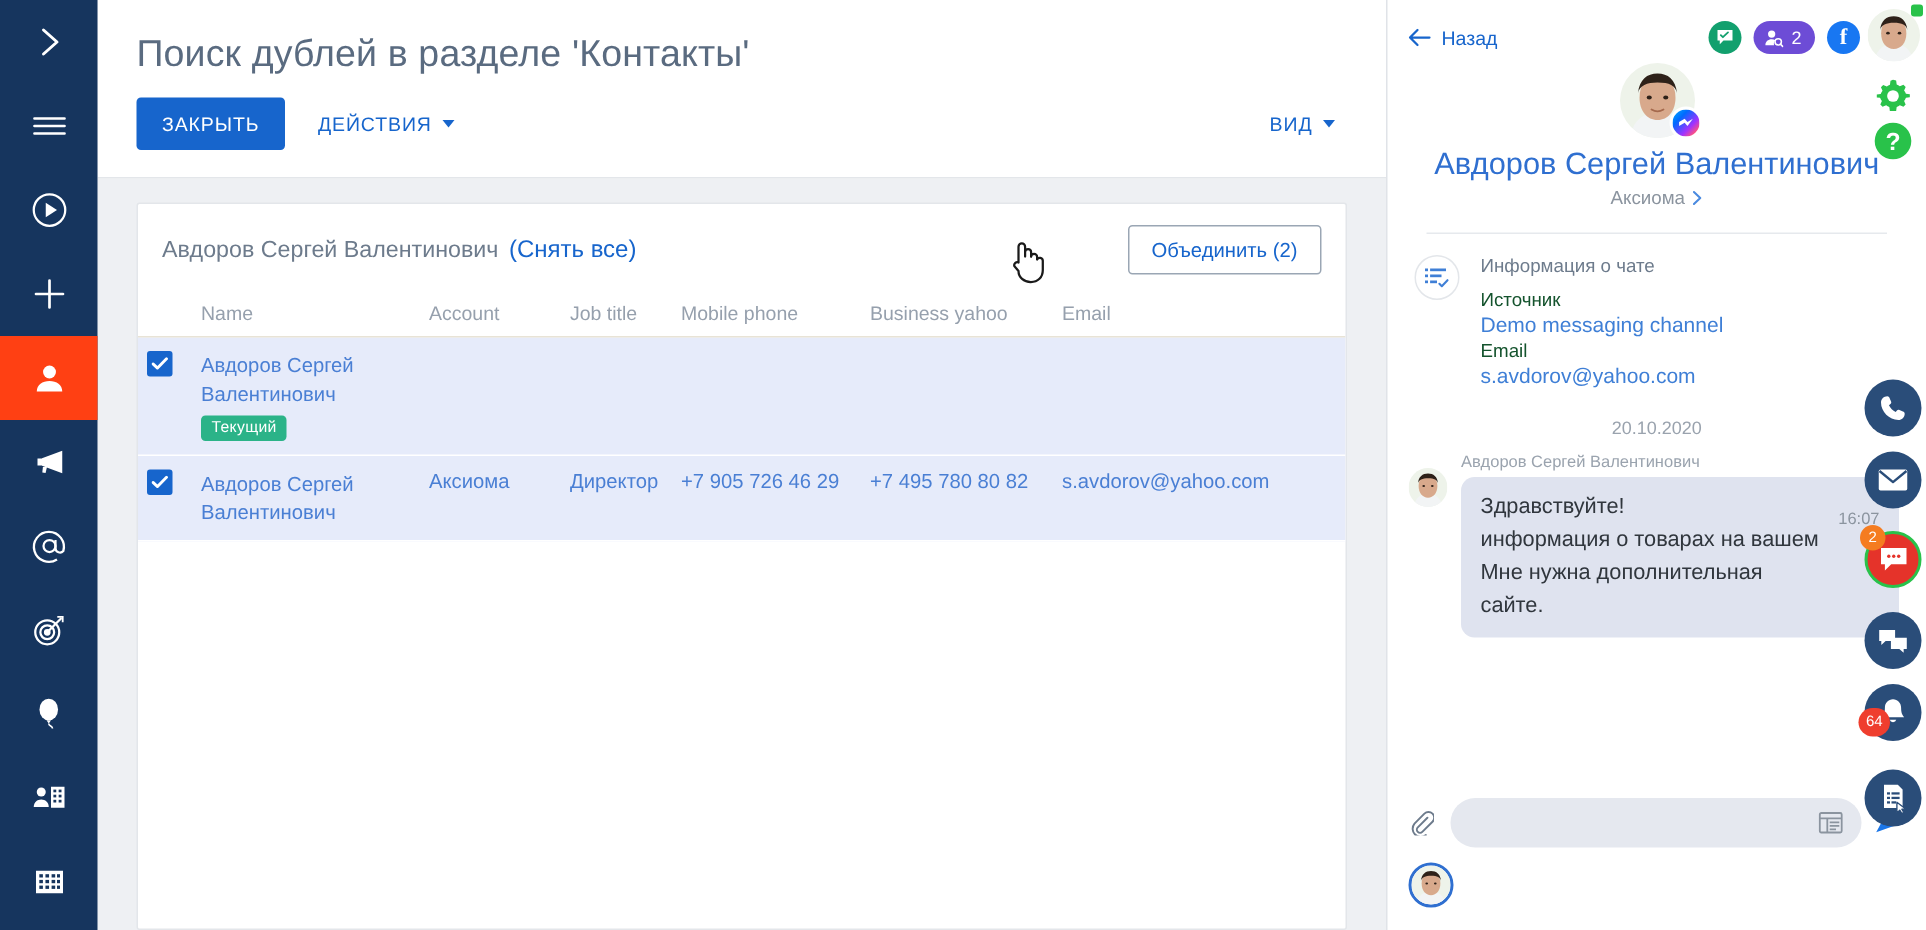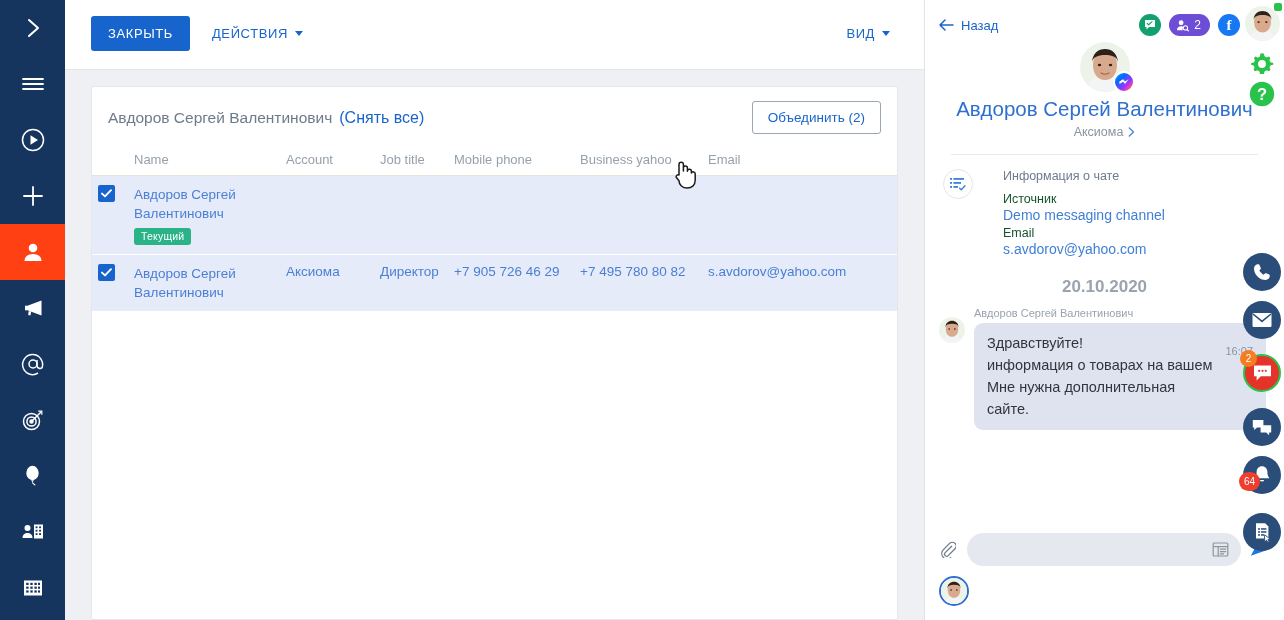--- a/index.html
+++ b/index.html
@@ -145,26 +145,26 @@
     font-size: 12.5px; color: #8b949f; margin-top: 2px;
     display: inline-flex; align-items: center; gap: 5px; cursor: pointer;
   }
   .cp-divider { height: 1px; background: #e6e9ed; margin: 4px 26px 0 26px; }
 
   .cp-info { display: flex; padding: 14px 18px 0 18px; }
   .info-circle {
     width: 30px; height: 30px; border-radius: 50%; border: 1px solid #e3e6ea;
     display: flex; align-items: center; justify-content: center; flex: 0 0 30px;
   }
-  .info-body { margin-left: 30px; }
+  .info-body { margin-left: 14px; }
   .info-head { font-size: 12.5px; color: #6d7b8c; margin-bottom: 9px; }
   .info-lbl { font-size: 12.5px; color: #14532d; margin-top: 1px; }
   .info-val { font-size: 14px; color: #3f7fd6; cursor: pointer; line-height: 19px; }
 
-  .cp-datesep { text-align: center; font-size: 17px; color: #9aa3ae; padding: 18px 0 10px 0; font-weight: bold; }
+  .cp-datesep { text-align: center; font-size: 12px; color: #9aa3ae; padding: 18px 0 10px 0; }
 
   .msg-row { display: flex; padding: 0 18px 0 14px; }
   .avatar-sm { width: 26px; height: 26px; border-radius: 50%; overflow: hidden; flex: 0 0 26px; margin-top: 10px; }
   .msg-col { margin-left: 9px; flex: 1 1 auto; min-width: 0; }
   .msg-author { font-size: 11px; color: #9aa3ae; margin-bottom: 4px; }
   .bubble {
     background: #dfe3ef; border-radius: 9px; padding: 9px 13px 10px 13px;
     color: #30363d; font-size: 14.5px; line-height: 22px; position: relative;
   }
   .bubble-time { font-size: 11px; color: #8b949f; float: right; margin-top: 8px; margin-left: 10px; }
@@ -331,20 +331,21 @@
             <rect x="14.4" y="15.4" width="2.4" height="2.2" fill="#16355e"></rect>
             <rect x="18.0" y="15.4" width="2.0" height="2.2" fill="#16355e"></rect>
           </svg>
       </span>
     </div>
   </nav>
 
   <main class="maincol">
 
     <div class="topcard">
+      <h1 class="pagetitle">Поиск дублей в разделе 'Контакты'</h1>
       <div class="toolbar">
         <button class="btn-primary">ЗАКРЫТЬ</button>
         <button class="btn-link">
           <span>ДЕЙСТВИЯ</span>
           <span class="caret"></span>
         </button>
         <button class="btn-link toolbar-right">
           <span>ВИД</span>
           <span class="caret"></span>
         </button>

